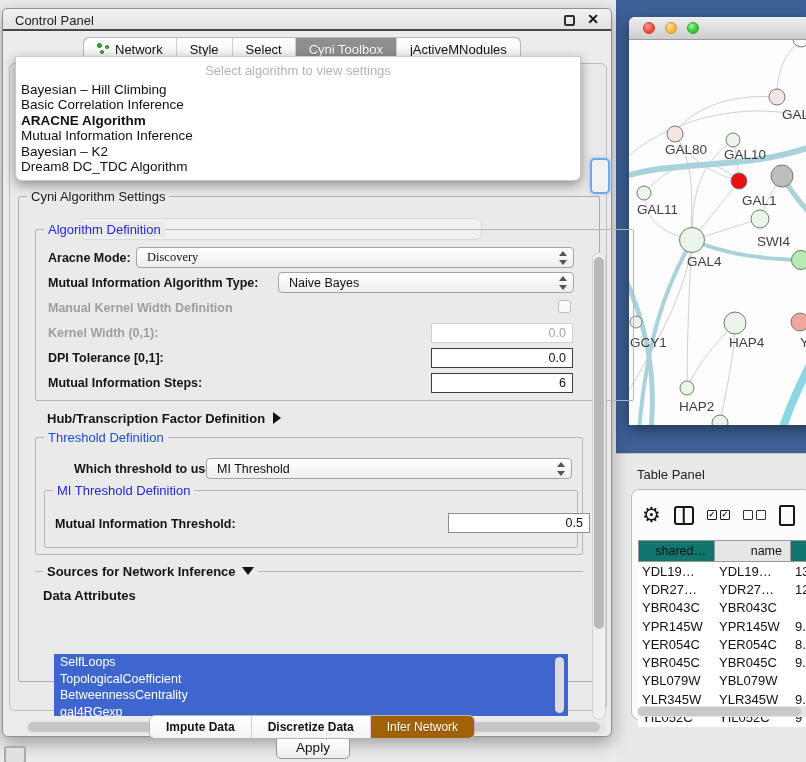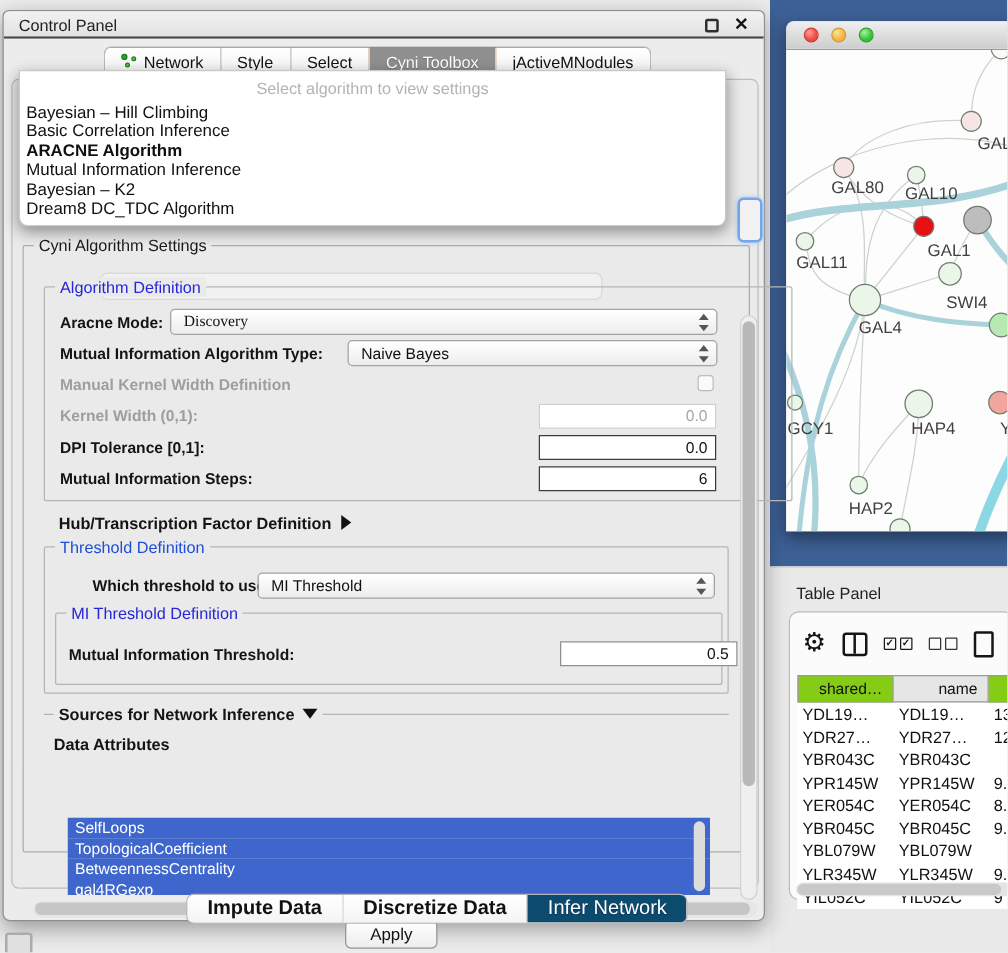--- a/index.html
+++ b/index.html
@@ -95,24 +95,24 @@
   #v-scroll { position:absolute; left:582px; top:188px; width:14px; height:468px; background:#efefef; border:1px solid #d2d2d2; border-radius:7px; }
   #v-thumb { position:absolute; left:1px; top:4px; width:10px; height:372px; background:#b9b9b9; border-radius:5px; }
   #h-scroll { position:absolute; left:16px; top:657px; width:580px; height:13px; background:#e6e6e6; border-radius:7px; }
   #h-thumb { position:absolute; left:2px; top:1px; width:572px; height:10px; background:#c6c6c6; border-radius:5px; }
   
   #apply-btn { position:absolute; left:266px; top:672px; width:74px; height:23px;
     background:linear-gradient(#ffffff,#ededed); border:1px solid #969696; border-radius:5px;
     font-size:13.5px; color:#111; display:flex; align-items:center; justify-content:center; }
   #bottom-tabs { position:absolute; left:146px; top:706px; height:24px; display:flex;
     border:1px solid #b5b5b5; border-radius:6px; overflow:hidden; background:#fdfdfd; }
-  .btab { padding:0 16px; display:flex; align-items:center; font-size:16px; font-weight:bold; color:#111;
+  .btab { padding:0 16px; display:flex; align-items:center; font-size:12px; font-weight:bold; color:#111;
     border-right:1px solid #cfcfcf; background:linear-gradient(#ffffff,#f4f4f4); white-space:nowrap; }
   .btab:last-child { border-right:none; }
-  .btab.selected { background:#0c4a6e; color:#fff; font-weight:normal; text-shadow:0 1px 1px rgba(0,0,0,.3); }
+  .btab.selected { background:#a16207; color:#fff; font-weight:normal; text-shadow:0 1px 1px rgba(0,0,0,.3); }
   #corner-stub { position:absolute; left:4px; top:746px; width:22px; height:18px; border:2px solid #ababab; background:#e0e0e0; border-radius:3px; }
   
   #desktop-blue { position:absolute; left:616px; top:0; width:190px; height:453px; background:#3d6197; }
   #net-window { position:absolute; left:629px; top:17px; width:185px; height:408px;
     border-radius:6px 6px 0 0; box-shadow:0 5px 14px rgba(0,0,0,.45); background:#fff; }
   #net-titlebar { position:absolute; left:0; top:0; right:0; height:23px;
     background:linear-gradient(#efefef,#cdcdcd); border-bottom:1px solid #9b9b9b; border-radius:6px 6px 0 0; }
   .light { position:absolute; top:5px; width:12px; height:12px; border-radius:50%; }
   #light-red { left:14px; background:radial-gradient(circle at 35% 30%, #ff9d96, #ee4b40 60%); border:1px solid #ce3a31; }
   #light-yellow { left:36px; background:radial-gradient(circle at 35% 30%, #ffe2a0, #f5b43c 60%); border:1px solid #d29a2d; }
@@ -131,21 +131,21 @@
   .icon-columns:after { content:""; position:absolute; left:50%; top:0; bottom:0; width:2.5px; background:#151515; transform:translateX(-50%); }
   .pair { display:flex; gap:3px; }
   .cbox { width:10px; height:10px; border:1.5px solid #1a1a1a; border-radius:1px; font-size:8px; line-height:8px; text-align:center; color:#111; font-weight:bold; }
   .cbox.empty { border-color:#333; }
   .icon-file { width:16px; height:21px; border:2.5px solid #151515; border-radius:2px; }
   #grid { position:absolute; left:6px; top:50px; }
   #grid-header { display:flex; }
   .hcell { height:22px; border:1px solid #9a9a9a; border-left:none; font-size:12.5px; color:#111;
     display:flex; align-items:center; justify-content:flex-end; padding-right:8px; }
   .hcell:first-child { border-left:1px solid #9a9a9a; }
-  .hcell.accent { background:#84cc16; }
+  .hcell.accent { background:#0f766e; }
   .hcell.plain { background:#e6e6e6; }
   .trow { display:flex; height:18.3px; align-items:center; background:#fff; }
   .tcell { font-size:13px; color:#101010; padding-left:4px; white-space:nowrap; overflow:hidden; }
   #grid-body { background:#fff; }
   #tbl-hscroll { position:absolute; left:5px; top:216px; width:172px; height:11px; background:#e4e4e4; border-radius:6px; }
   #tbl-hthumb { position:absolute; left:1px; top:1px; width:163px; height:9px; background:#c9c9c9; border-radius:5px; }
 </style>
 </head>
 <body>
 

